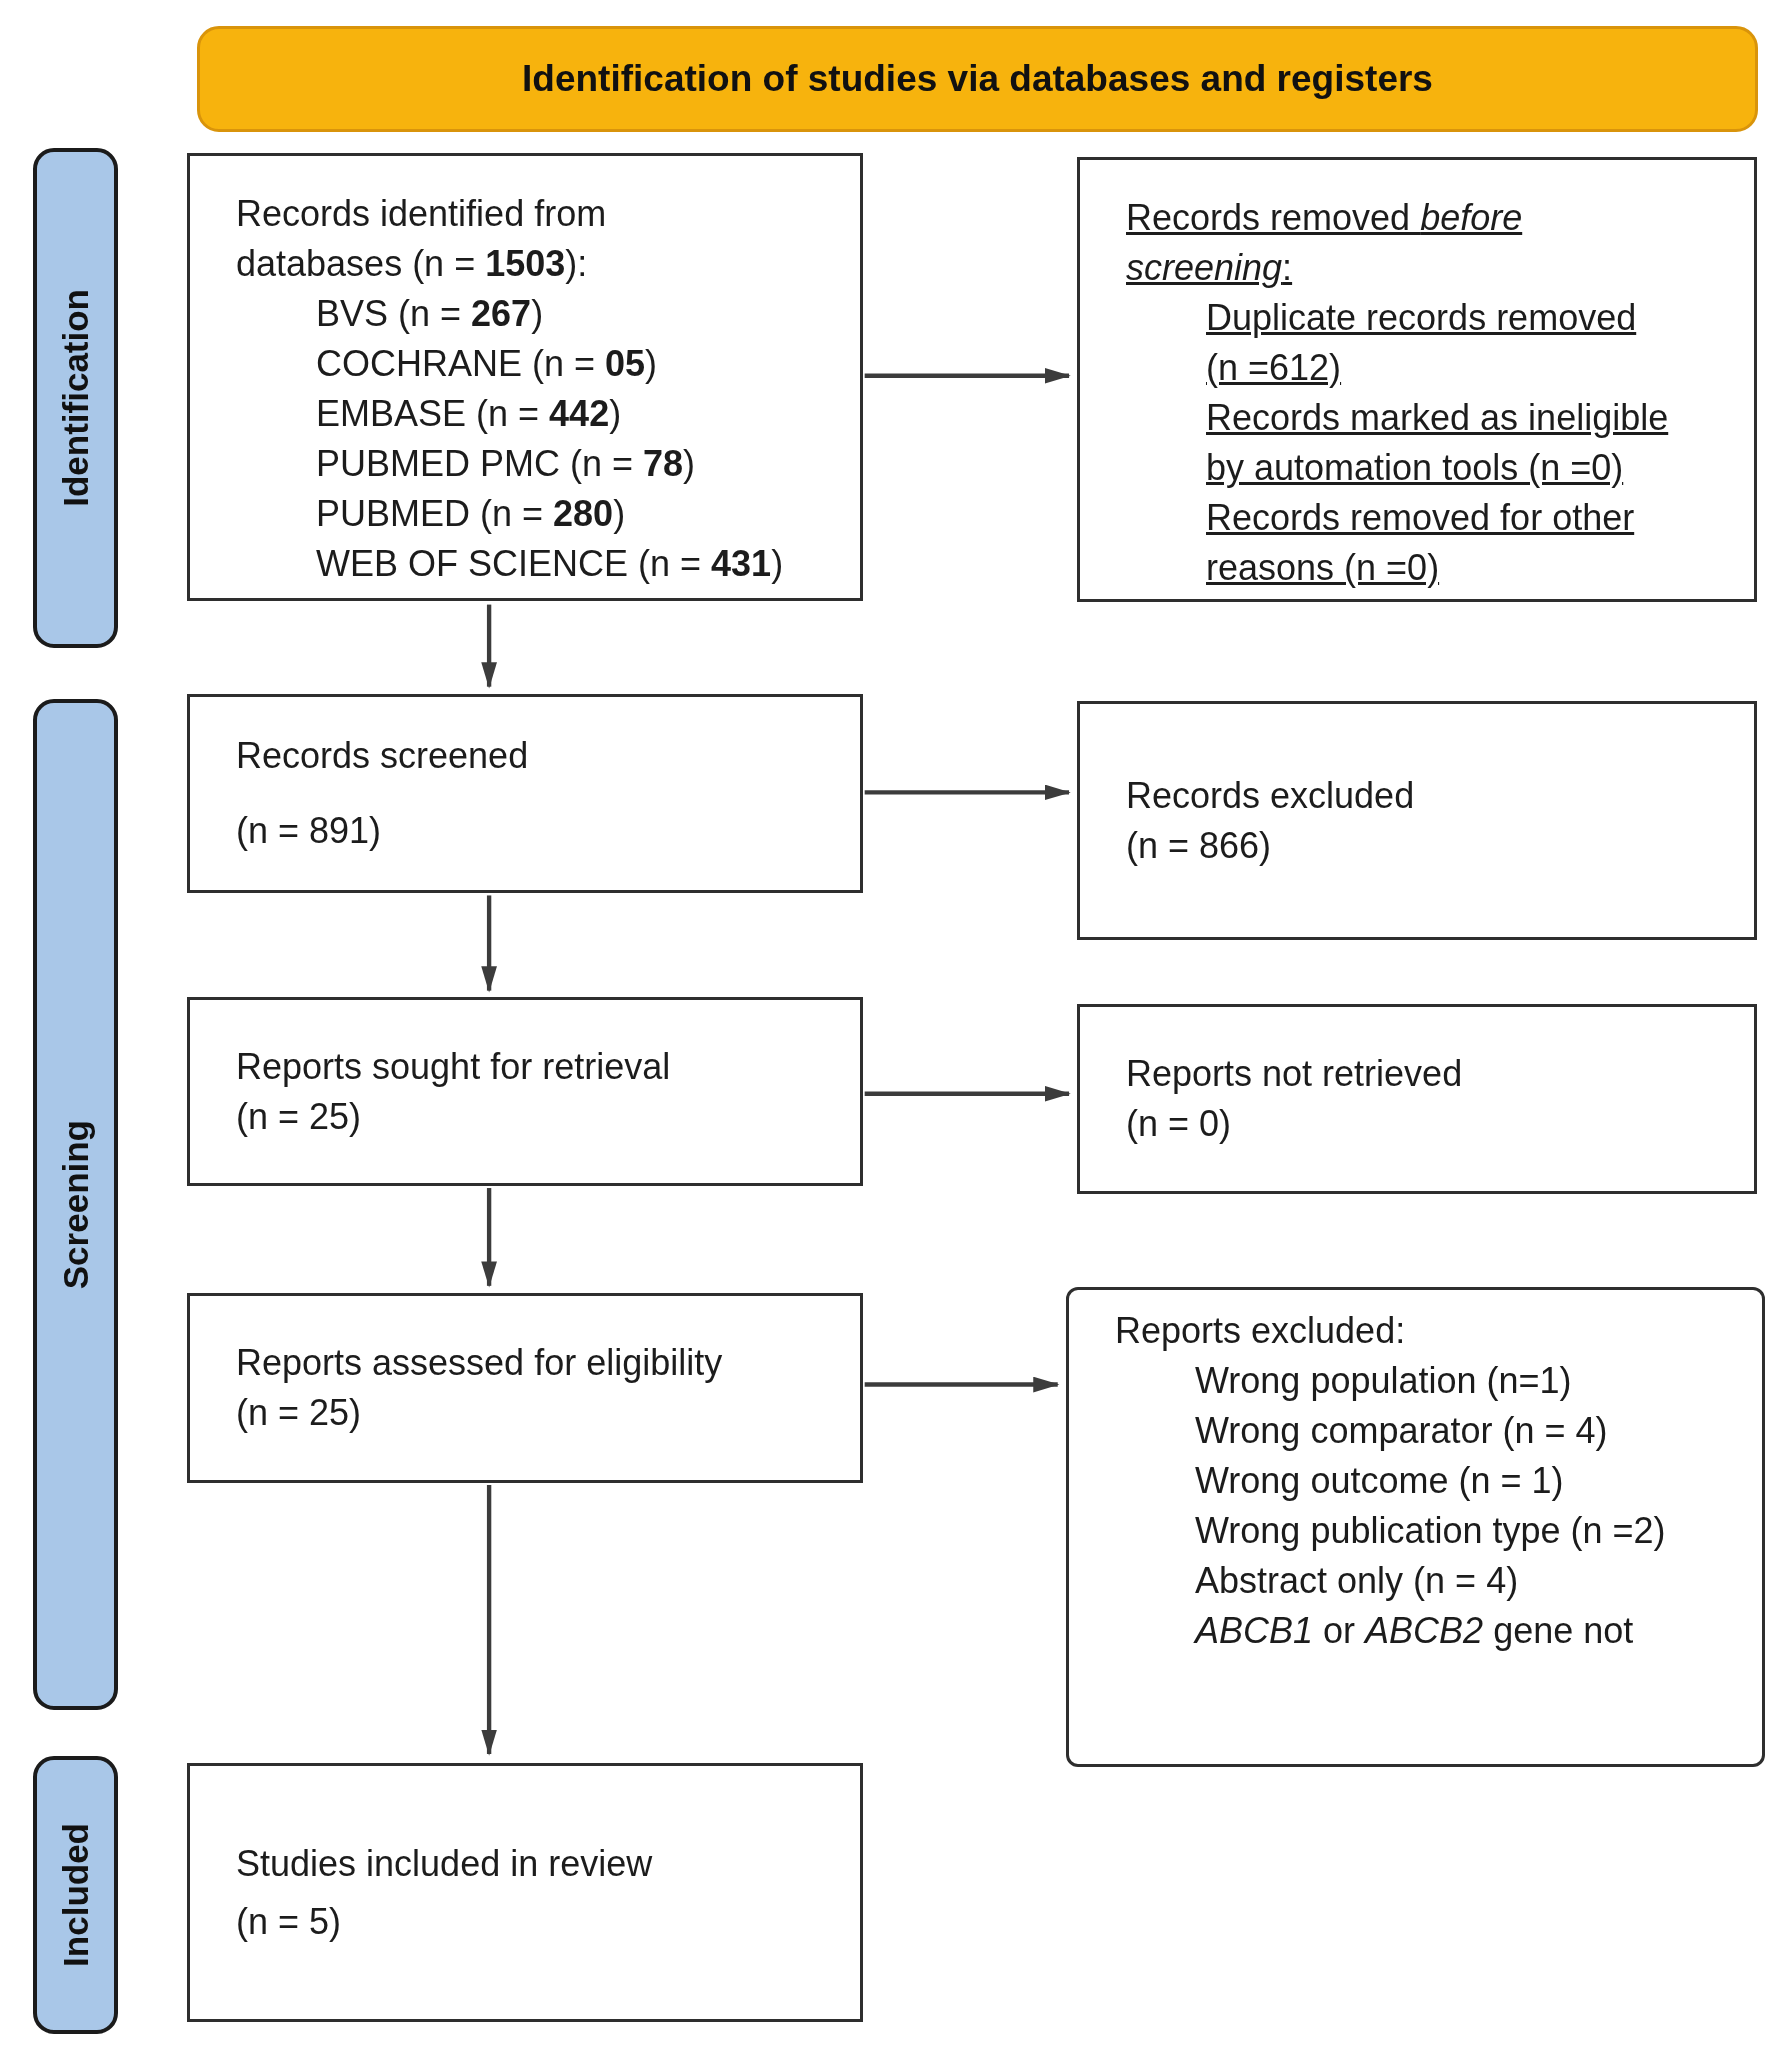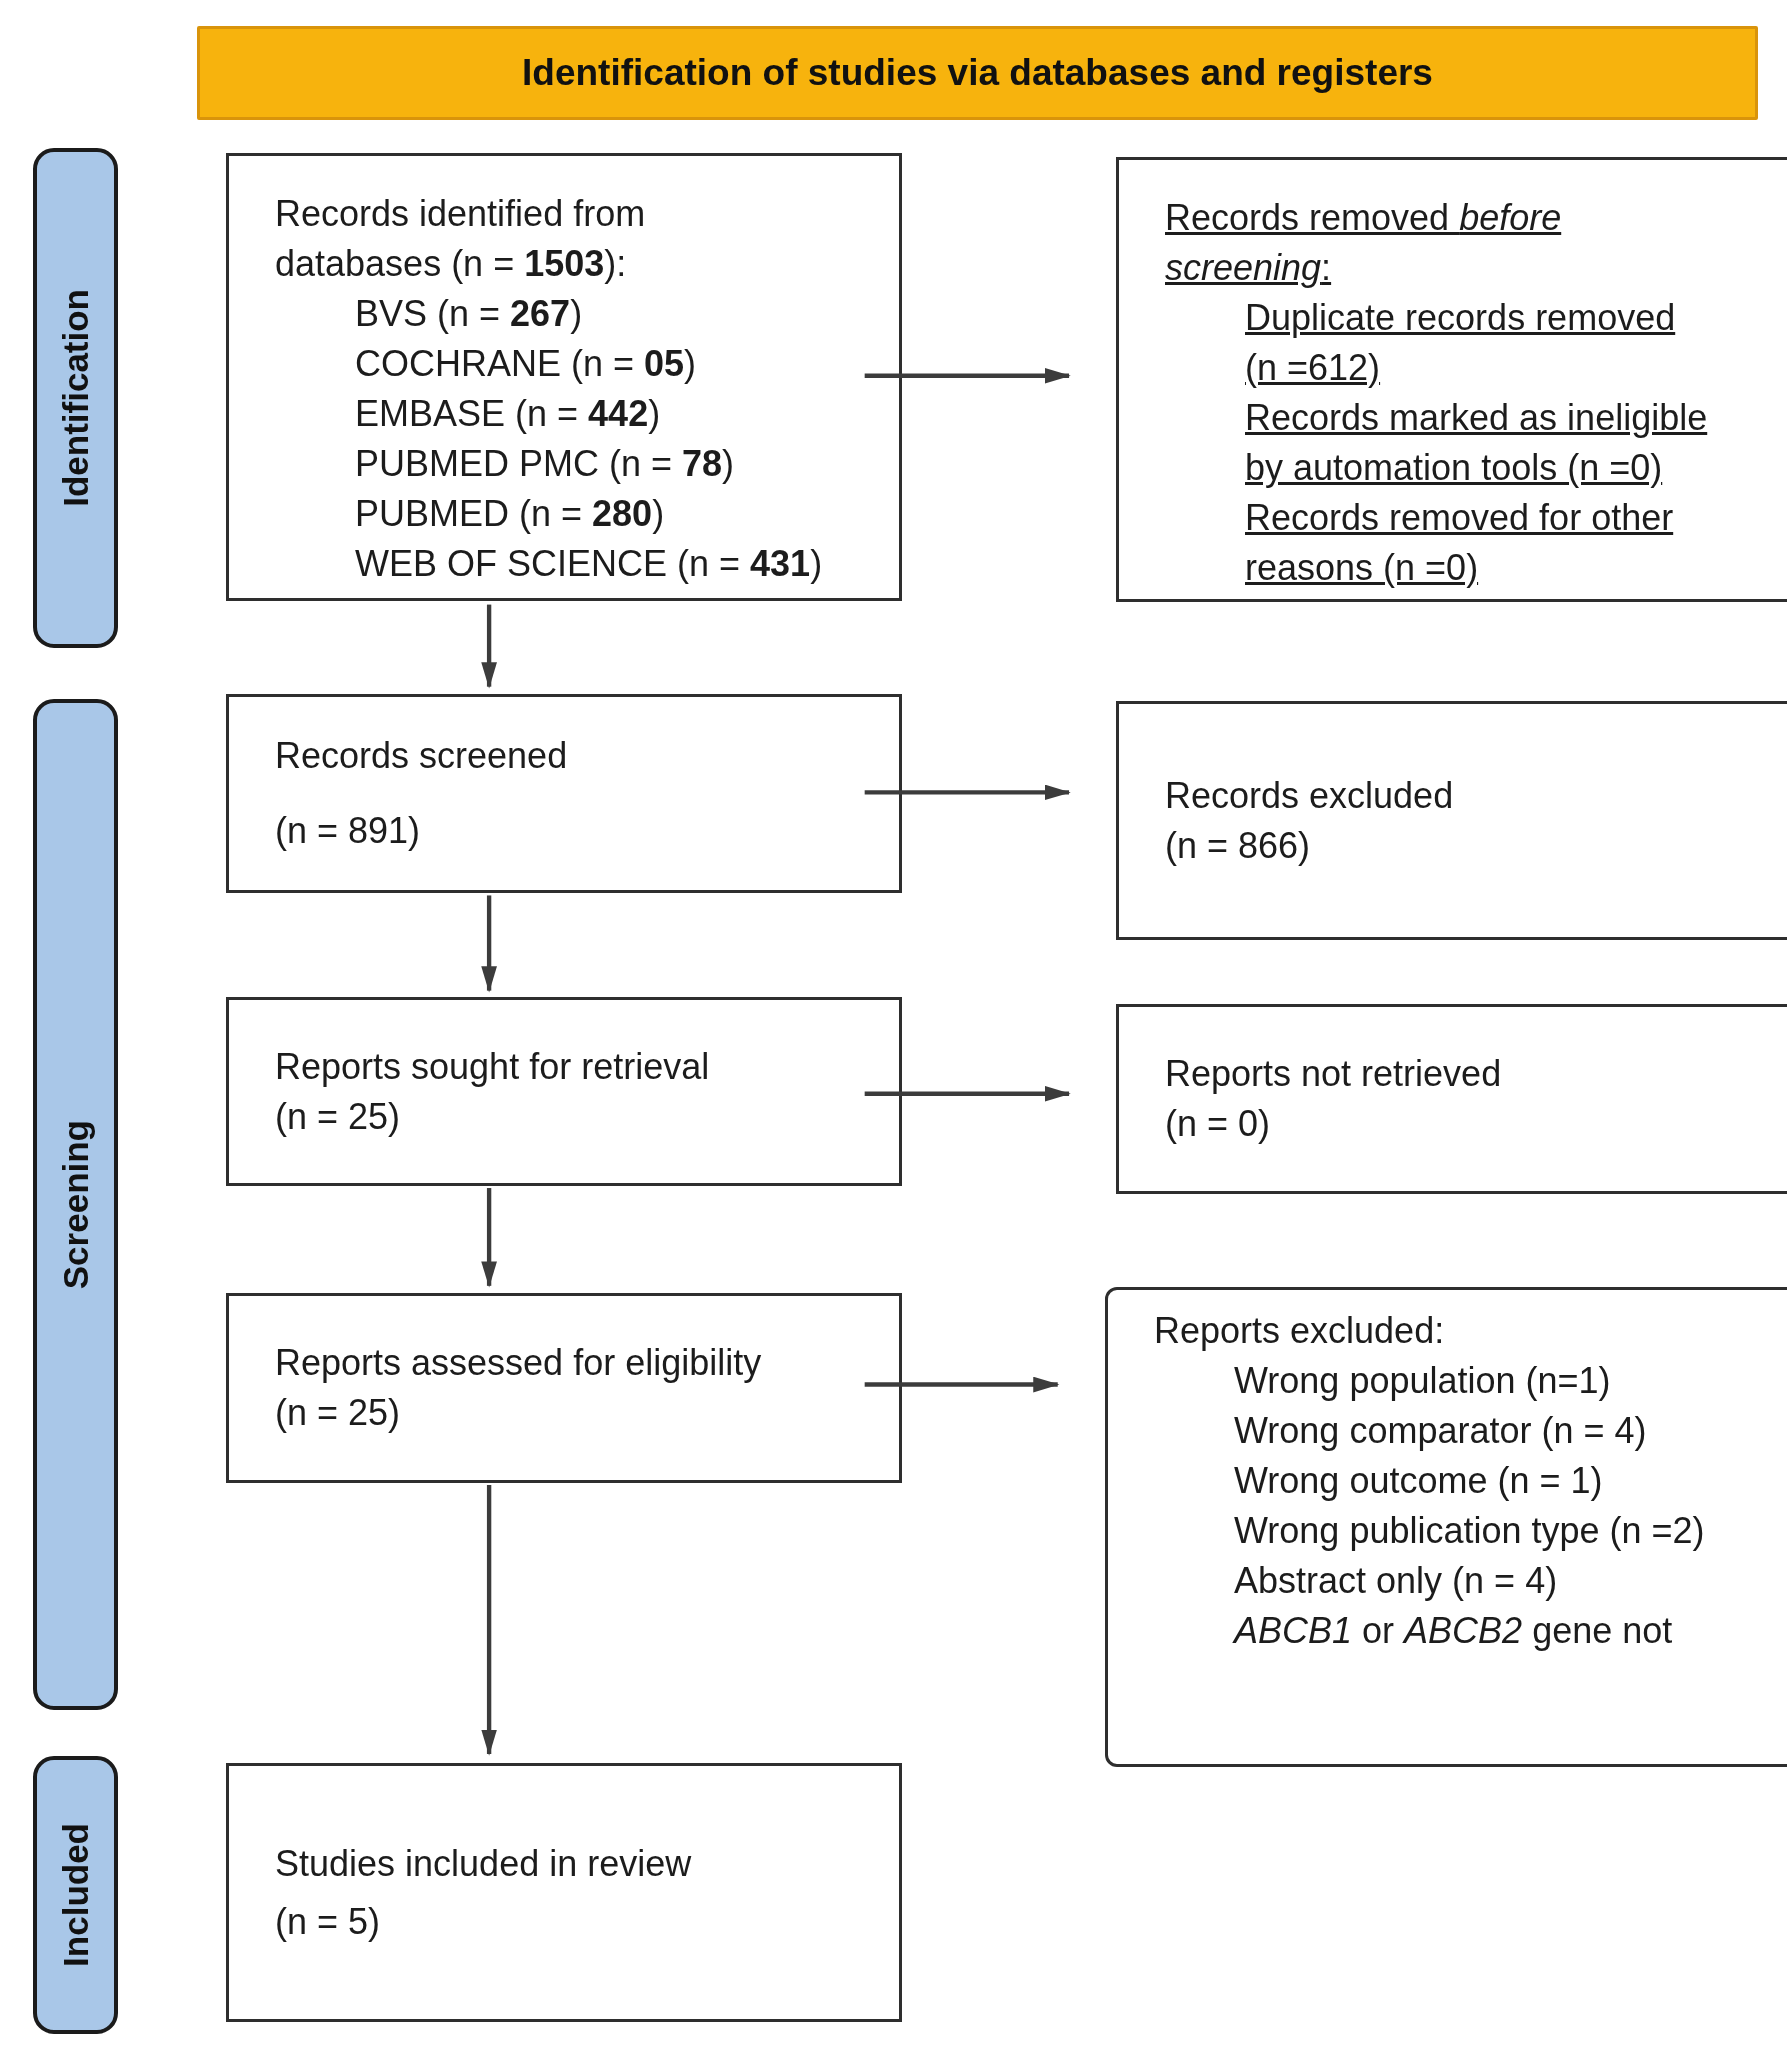--- a/index.html
+++ b/index.html
@@ -5,36 +5,36 @@
   :root{
     --banner-fill:#F7B30D; --banner-border:#D9940B;
     --sidebar-fill:#A9C7E8; --sidebar-border:#1B1B1B;
     --box-border:#2E2E2E; --arrow:#3C3C3C; --text:#1C1C1C;
   }
   *{margin:0;padding:0;box-sizing:border-box;}
   html,body{background:#fff;}
   body{font-family:"Liberation Sans",sans-serif;color:var(--text);}
   .canvas{position:relative;width:1787px;height:2066px;background:#fff;overflow:hidden;}
 
-  .banner{position:absolute;left:197px;top:26px;width:1561px;height:94px;
-    background:var(--banner-fill);border:3.5px solid var(--banner-border);border-radius:2px;
+  .banner{position:absolute;left:197px;top:26px;width:1561px;height:106px;
+    background:var(--banner-fill);border:3.5px solid var(--banner-border);border-radius:22px;
     display:flex;align-items:center;justify-content:center;}
   .banner span{font-weight:bold;font-size:37px;color:#111;}
 
   .stage{position:absolute;left:33px;width:85px;background:var(--sidebar-fill);
     border:4.4px solid var(--sidebar-border);border-radius:21px;
     display:flex;align-items:center;justify-content:center;}
   .stage span{writing-mode:vertical-rl;transform:rotate(180deg);
     font-weight:bold;font-size:35px;color:#111;white-space:nowrap;}
   .stage-identification{top:148px;height:500px;}
   .stage-screening{top:699px;height:1011px;}
   .stage-included{top:1756px;height:278px;}
 
   .fbox{position:absolute;background:#fff;border:3.5px solid var(--box-border);
-    font-size:36px;line-height:50px;color:var(--text);margin-left:39px;}
+    font-size:36px;line-height:50px;color:var(--text);}
   .fbox .line{white-space:nowrap;}
   .fbox .line.ind{padding-left:80px;}
   .fbox .b{font-weight:bold;}
   .fbox .i{font-style:italic;}
   .pad-top{padding:33px 17.5px 0 46px;}
   .pad-top-sm{padding:15.7px 17.5px 0 46px;}
   .vcenter{display:flex;flex-direction:column;justify-content:center;padding-left:46px;}
 
   .box-identified{left:187px;top:153px;width:676px;height:448px;}
   .box-screened{left:187px;top:694px;width:676px;height:199px;gap:25px;}

